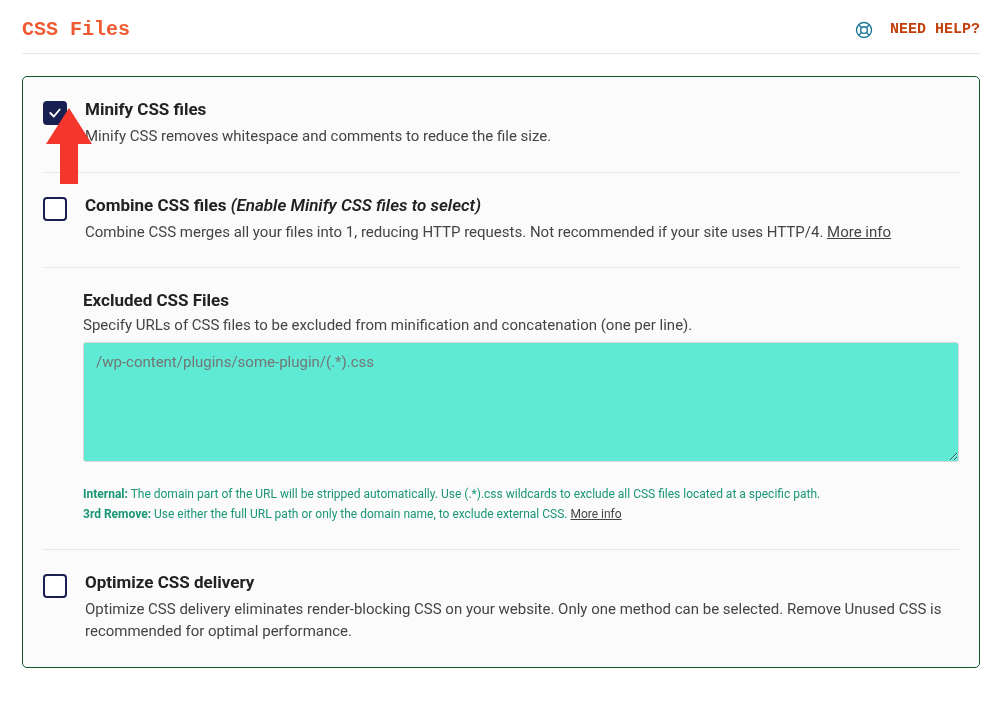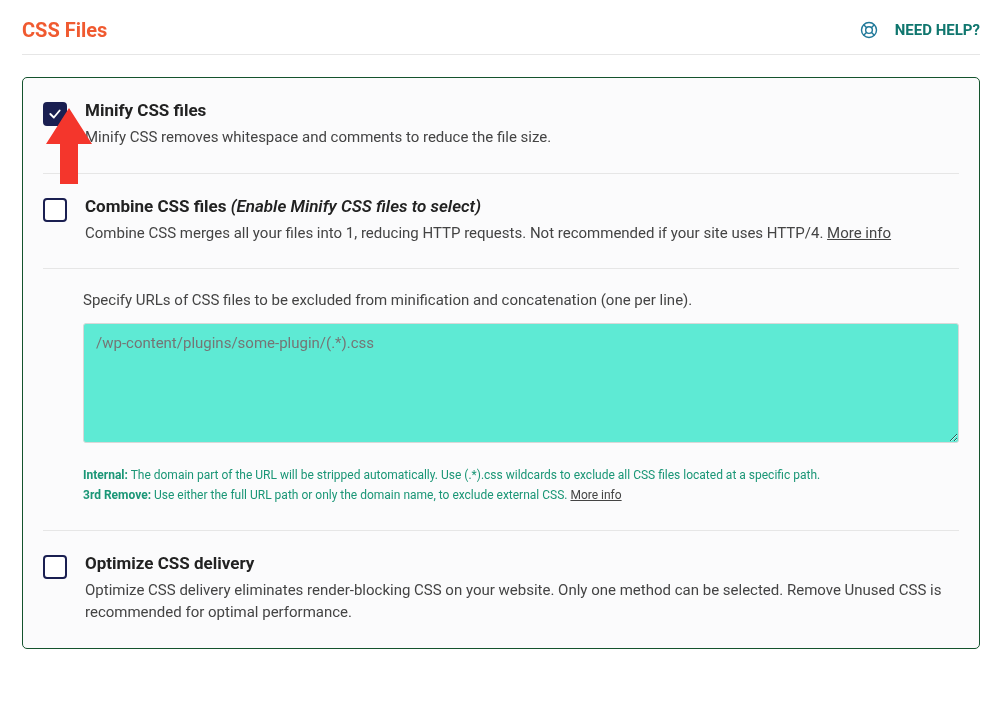--- a/index.html
+++ b/index.html
@@ -10,31 +10,32 @@
       width: 1002px;
       padding: 18px 22px;
     }
     .header-row {
       display: flex;
       justify-content: space-between;
       align-items: center;
       padding-bottom: 12px;
       border-bottom: 1px solid #e6e6e6;
       margin-bottom: 22px;
+      font-family: Liberation Mono, monospace;
     }
     .page-title {
       color: #f05a30;
       font-size: 20px;
       font-weight: 700;
     }
     .help-link {
       display: flex;
       align-items: center;
       gap: 16px;
-      color: #0f766e;
+      color: #c2410c;
       font-weight: 700;
       font-size: 15px;
       cursor: pointer;
     }
     .help-icon {
       width: 20px;
       height: 20px;
       stroke: #1f7899;
     }
     .panel {
@@ -94,21 +95,21 @@
     }
     .sub-heading {
       font-size: 17px;
       font-weight: 700;
       color: #222;
       margin-bottom: 6px;
     }
     .sub-desc {
       font-size: 15px;
       color: #444;
-      margin-bottom: 14px;
+      margin-bottom: 8px;
     }
     textarea {
       width: 100%;
       height: 120px;
       border: 1px solid #d8d8d8;
       border-radius: 3px;
       padding: 10px 12px;
       font-family: inherit;
       font-size: 15px;
       color: #777;
@@ -188,20 +189,21 @@
       </div>
       <div class="option-desc">
         <span>Combine CSS merges all your files into 1, reducing HTTP requests. Not recommended if your site uses HTTP/4. </span><span class="more-link">More info</span>
       </div>
     </div>
   </div>
 
   <div class="option-sep"></div>
 
   <div class="sub-block">
+    <div class="sub-heading">Excluded CSS Files</div>
     <div class="sub-desc">Specify URLs of CSS files to be excluded from minification and concatenation (one per line).</div>
     <textarea placeholder="/wp-content/plugins/some-plugin/(.*).css" style=""></textarea>
     <div class="info-lines">
       <div>
         <span class="info-label">Internal:</span><span class="info-text"> The domain part of the URL will be stripped automatically. Use (.*).css wildcards to exclude all CSS files located at a specific path.</span>
       </div>
       <div>
         <span class="info-label">3rd Remove:</span><span class="info-text"> Use either the full URL path or only the domain name, to exclude external CSS. </span><span class="more-link">More info</span>
       </div>
     </div>

